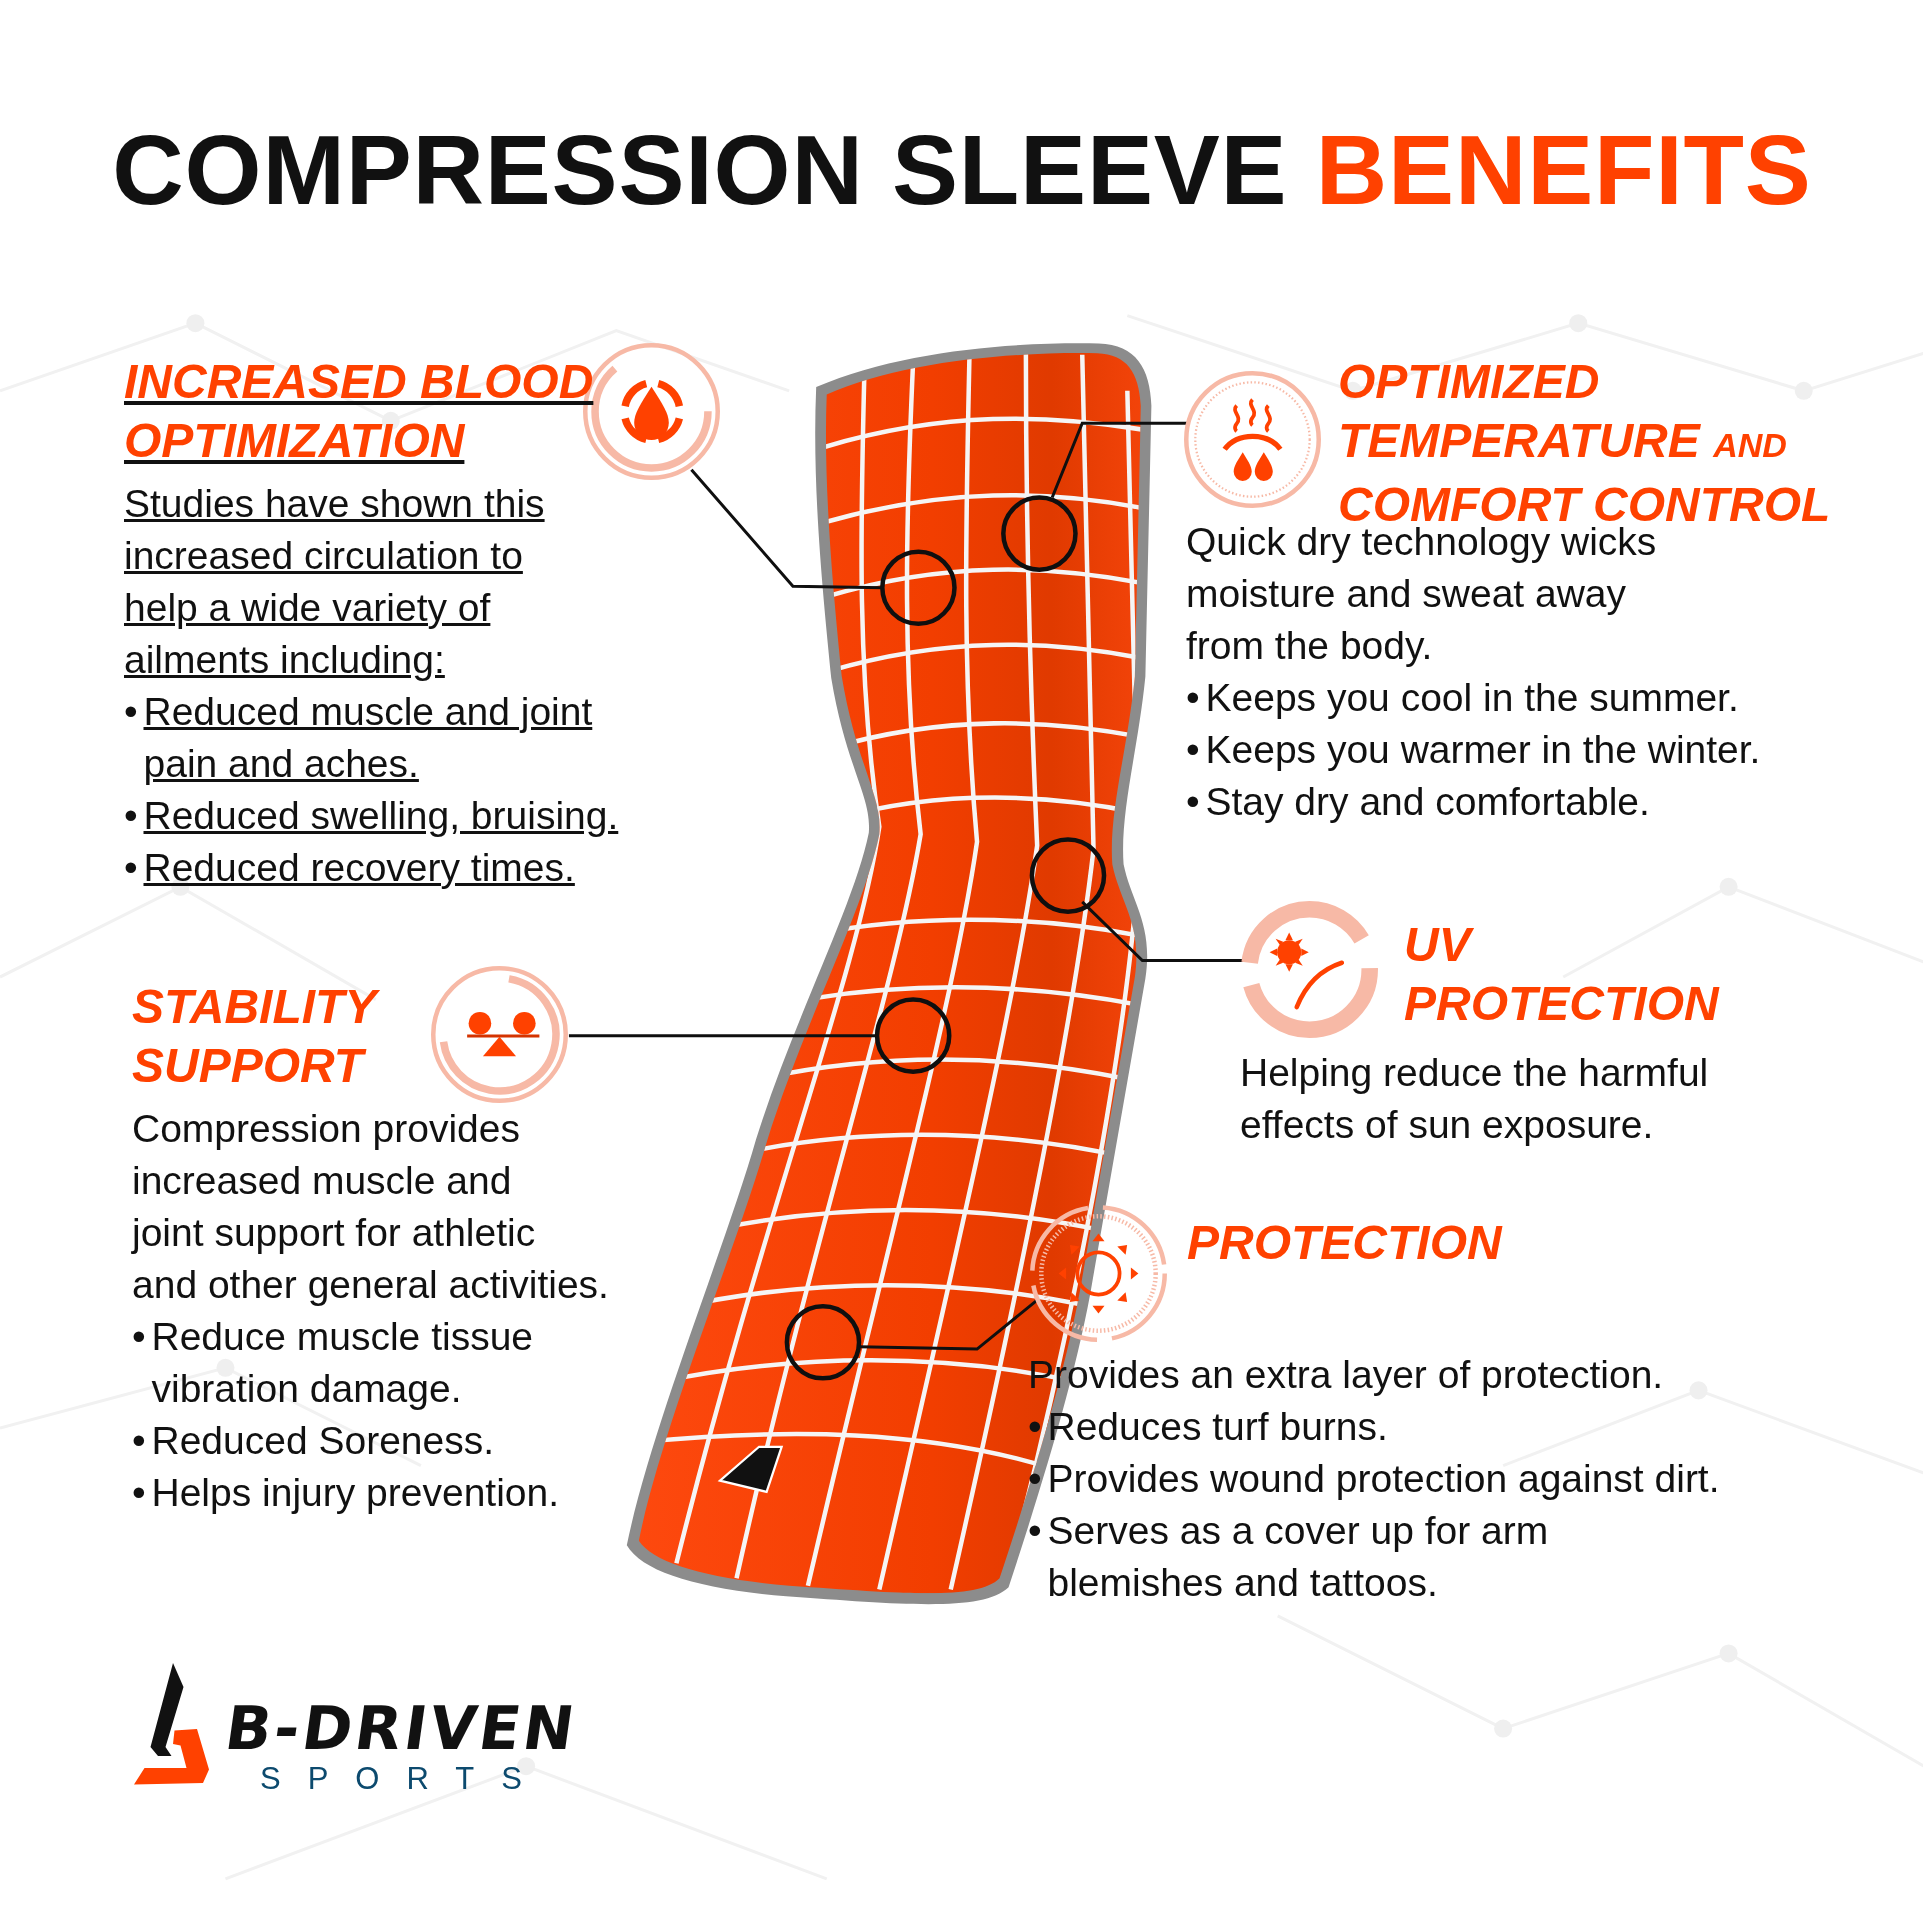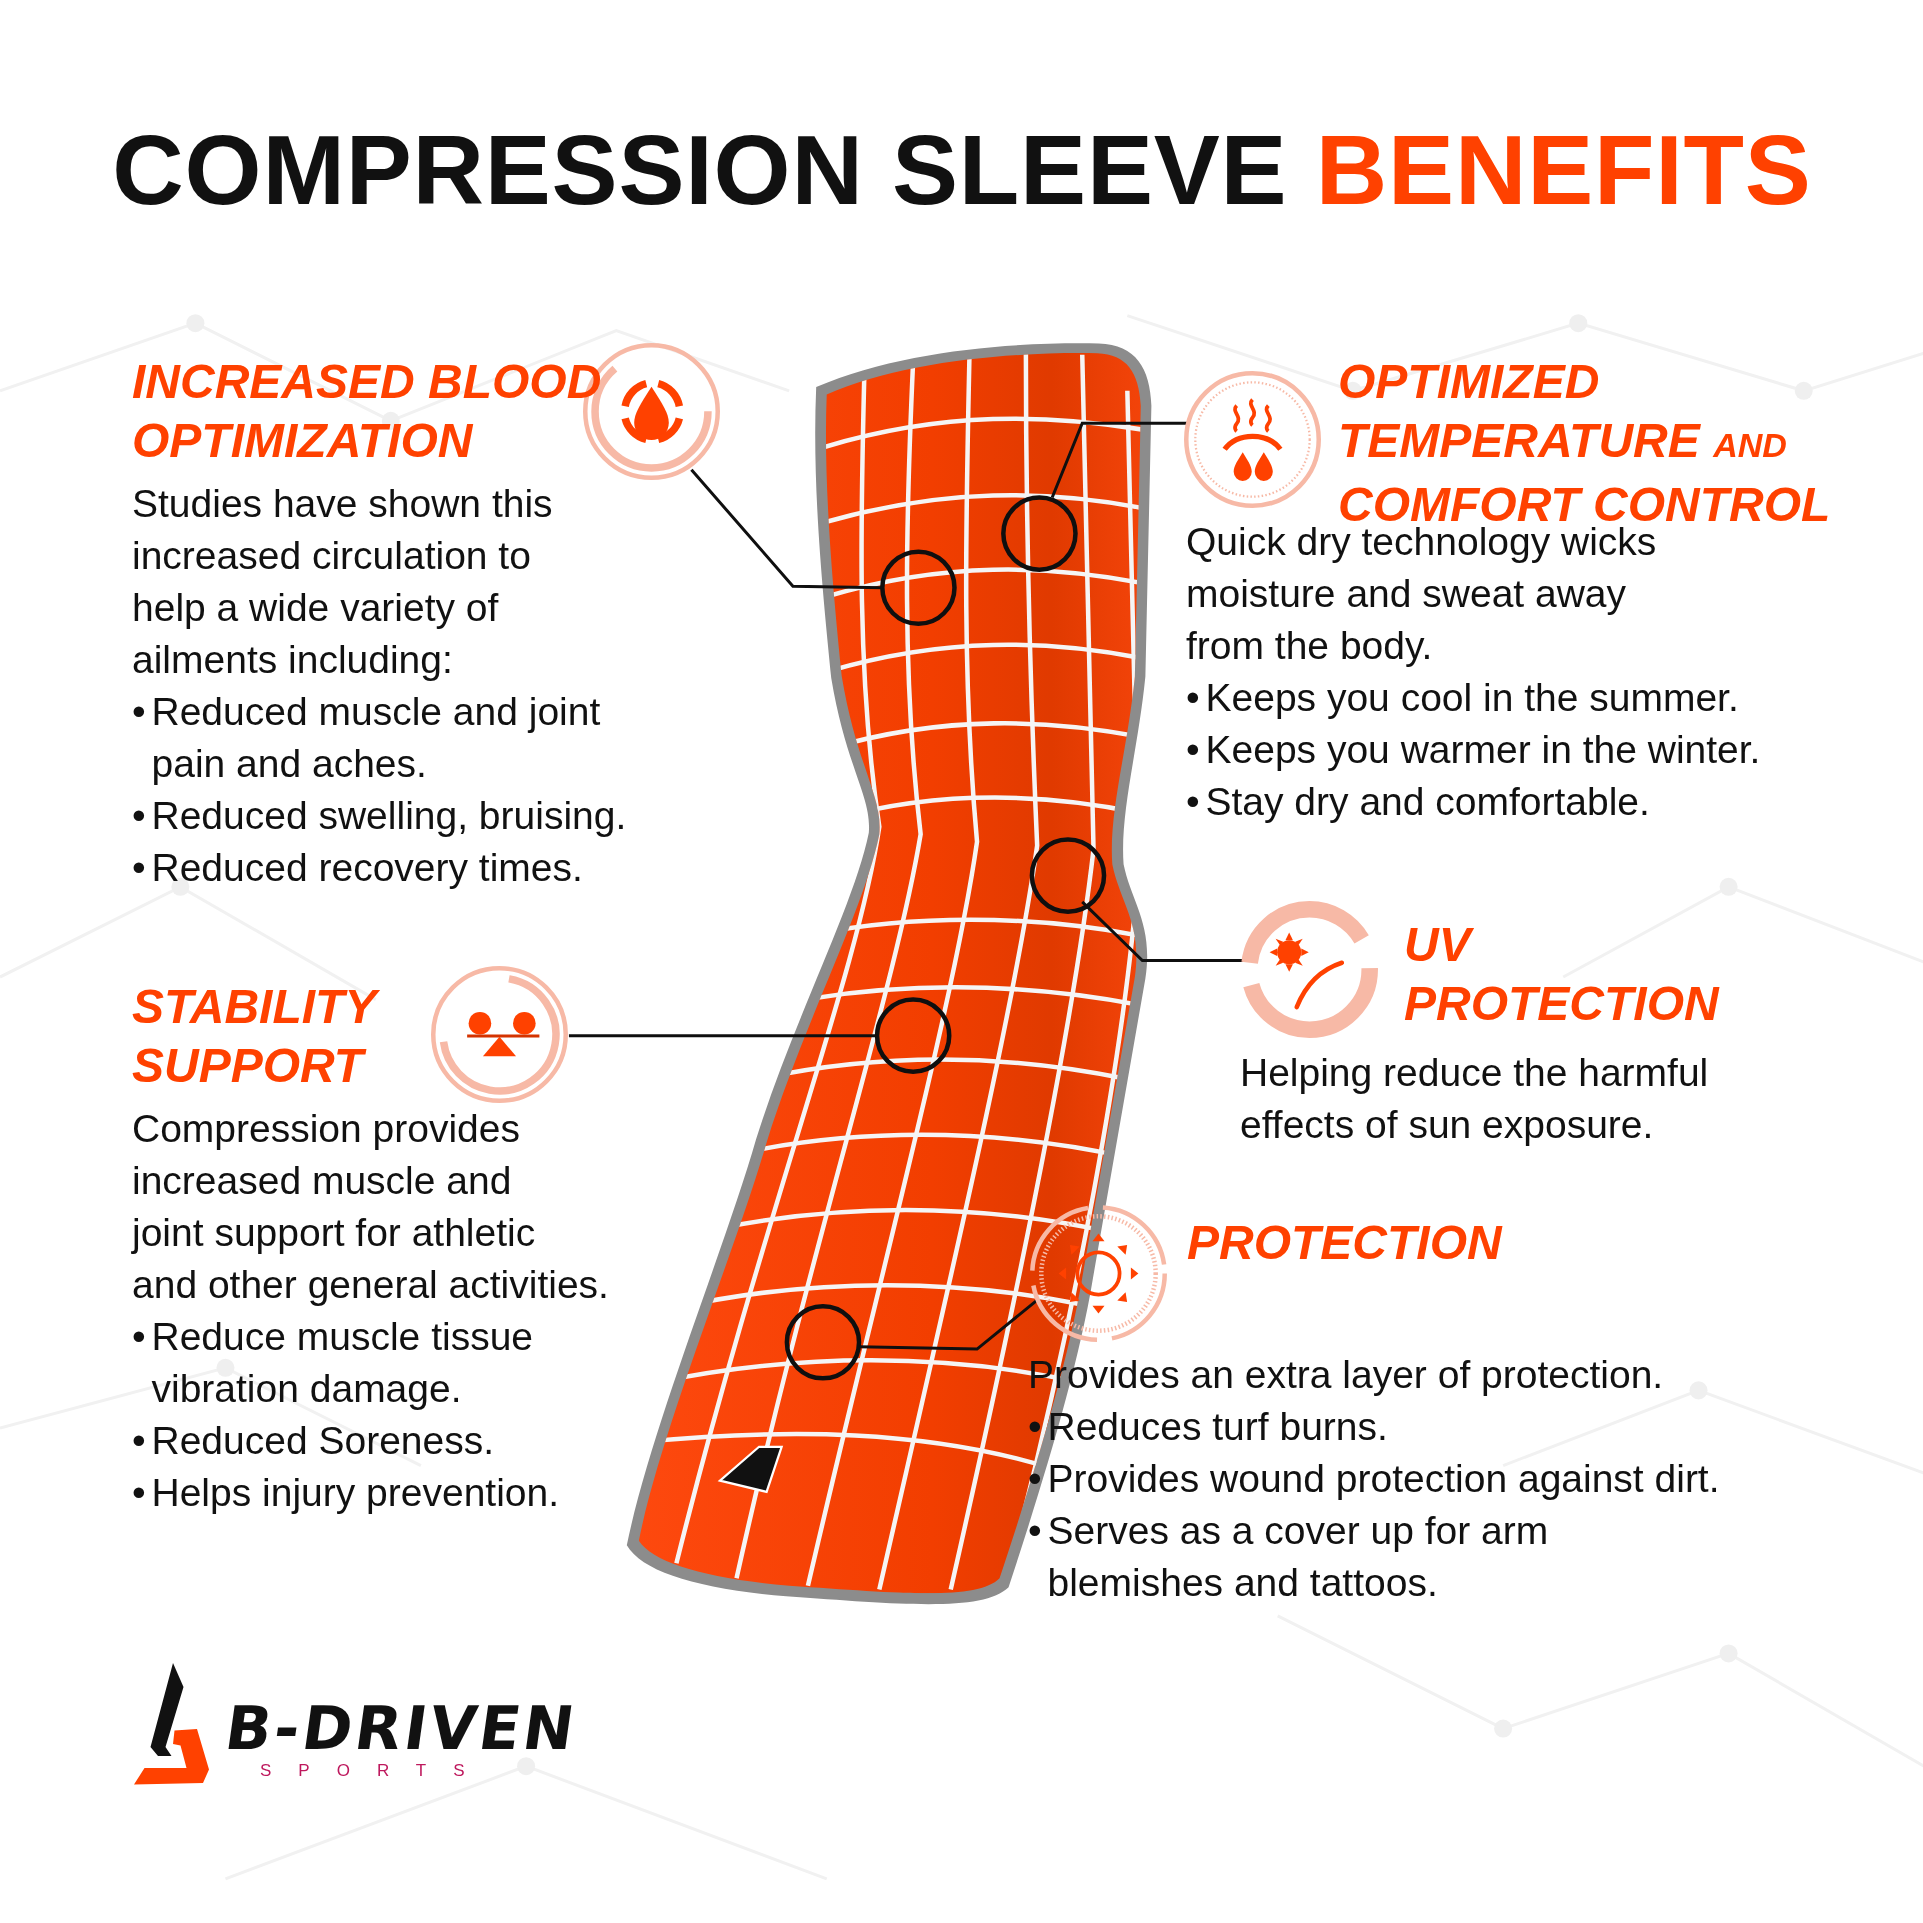--- a/index.html
+++ b/index.html
@@ -16,21 +16,21 @@
   .body { font-size:39px; line-height:52px; color:#111; margin-top:7.5px; }
   .body p { margin:0; }
   .bullets { list-style:none; margin:0; padding:0; }
   .bullets li { position:relative; padding-left:19.5px; }
   .bullets li::before { content:"\2022"; position:absolute; left:0; top:0; }
   .icon-wrap { position:absolute; z-index:2; }
   .sleeve { position:absolute; left:0; top:0; z-index:1; }
   .logo { position:absolute; left:128px; top:1657px; z-index:2; width:481px; height:135px; }
   .logo-word { position:absolute; left:98px; top:36px; font-family:"DejaVu Sans", sans-serif; font-weight:700;
                font-size:60px; letter-spacing:3px; color:#111; transform:skewX(-8deg); }
-  .logo-sub { position:absolute; left:132px; top:104px; font-size:17px; letter-spacing:27px; color:#be185d; }
+  .logo-sub { position:absolute; left:132px; top:104px; font-size:31px; letter-spacing:27px; color:#0c4a6e; }
 </style>
 </head>
 <body>
 
 <svg class="bgnet" viewBox="0 0 2560 2560">
   <g stroke="#f1f1f1" stroke-width="4" fill="none">
     <polyline points="0,520 260,430 520,560 820,440 1050,520"></polyline>
     <polyline points="1500,420 1800,520 2100,430 2400,520 2560,470"></polyline>
     <polyline points="0,1300 240,1180 500,1330"></polyline>
     <polyline points="2080,1300 2300,1180 2560,1280"></polyline>
@@ -193,21 +193,21 @@
       <path d="M42,95 l10,8 v-16 z"></path>
         <path d="M148,95 l-10,8 v-16 z"></path>
       <path d="M57,57 l13,2 l-11,11 z"></path>
         <path d="M133,57 l-13,2 l11,11 z"></path>
       <path d="M57,133 l13,-2 l-11,-11 z"></path>
         <path d="M133,133 l-13,-2 l11,-11 z"></path>
     </g>
   </svg>
 </div>
 
-<div class="block" style="left:132px;top:352px;width:496px;">
+<div class="block" style="left:124px;top:352px;width:496px;text-decoration:underline;">
   <div class="heading">
     <div>INCREASED BLOOD</div>
     <div>OPTIMIZATION</div>
   </div>
   <div class="body" style="width:586px;">
     <p>Studies have shown this</p>
     <p>increased circulation to</p>
     <p>help a wide variety of</p>
     <p>ailments including:</p>
     <ul class="bullets" style="width:541px;">

